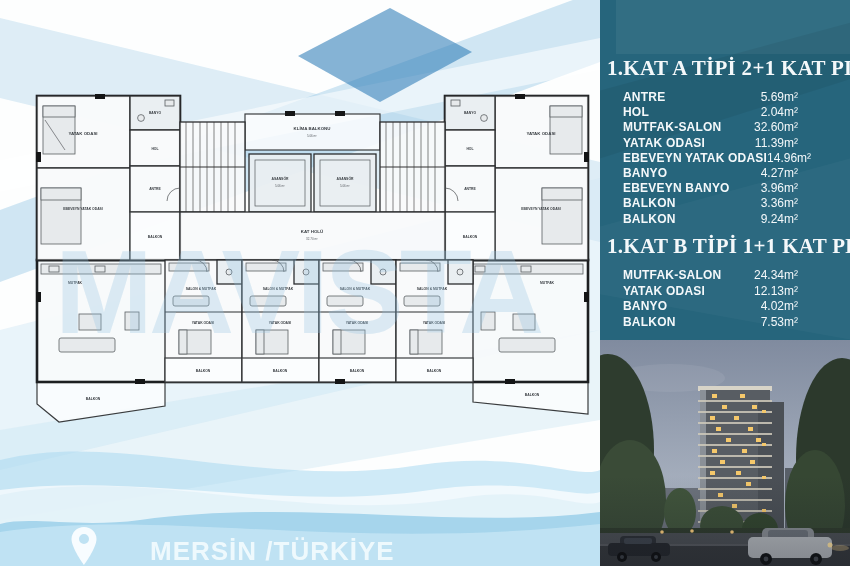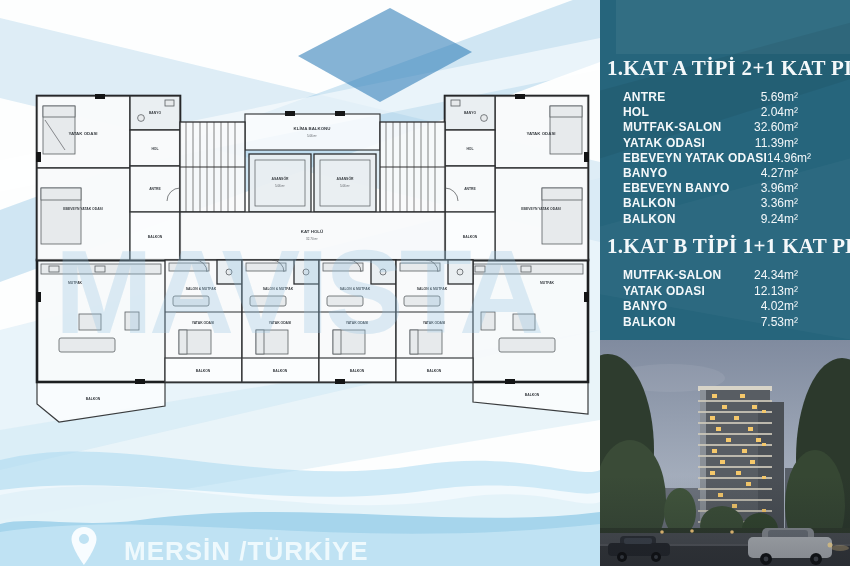--- a/index.html
+++ b/index.html
@@ -14,21 +14,21 @@
   .wm-big{position:absolute;left:5px;top:200px;width:585px;text-align:center;
           font:bold 118px "Liberation Sans",sans-serif;letter-spacing:-4px;
           color:rgba(148,194,226,0.30);pointer-events:none;white-space:nowrap;margin-top:24px;}
   .wm-brand{position:absolute;left:288px;top:248px;display:flex;align-items:center;gap:4px;}
   .wm-brand-text{font:bold 42px "Liberation Sans",sans-serif;letter-spacing:-1px;
           color:rgba(93,160,212,0.62);}
   .wm-url{position:absolute;left:268px;top:286px;width:300px;text-align:center;
           font:bold 22px "Liberation Sans",sans-serif;letter-spacing:9px;
           color:rgba(130,180,218,0.48);}
 
-  .location{position:absolute;left:70px;top:526px;display:flex;align-items:flex-start;gap:26px;}
+  .location{position:absolute;left:70px;top:526px;display:flex;align-items:flex-start;gap:52px;}
   .location-text{font:bold 26px "Liberation Sans",sans-serif;letter-spacing:1px;
           color:rgba(240,250,253,0.95);margin-top:10px;}
 
   
   .panel{position:absolute;left:600px;top:0;width:250px;height:566px;background:#26657c;overflow:hidden;}
   .facet1{position:absolute;left:16px;top:0;right:0;height:54px;background:rgba(255,255,255,0.06);}
   .facet2{position:absolute;inset:0;background:rgba(0,0,0,0.06);
           clip-path:polygon(0 16%,100% 4%,100% 14%,0 28%);}
   .facet3{position:absolute;inset:0;background:rgba(255,255,255,0.03);
           clip-path:polygon(0 40%,100% 28%,100% 60%,0 52%);}

